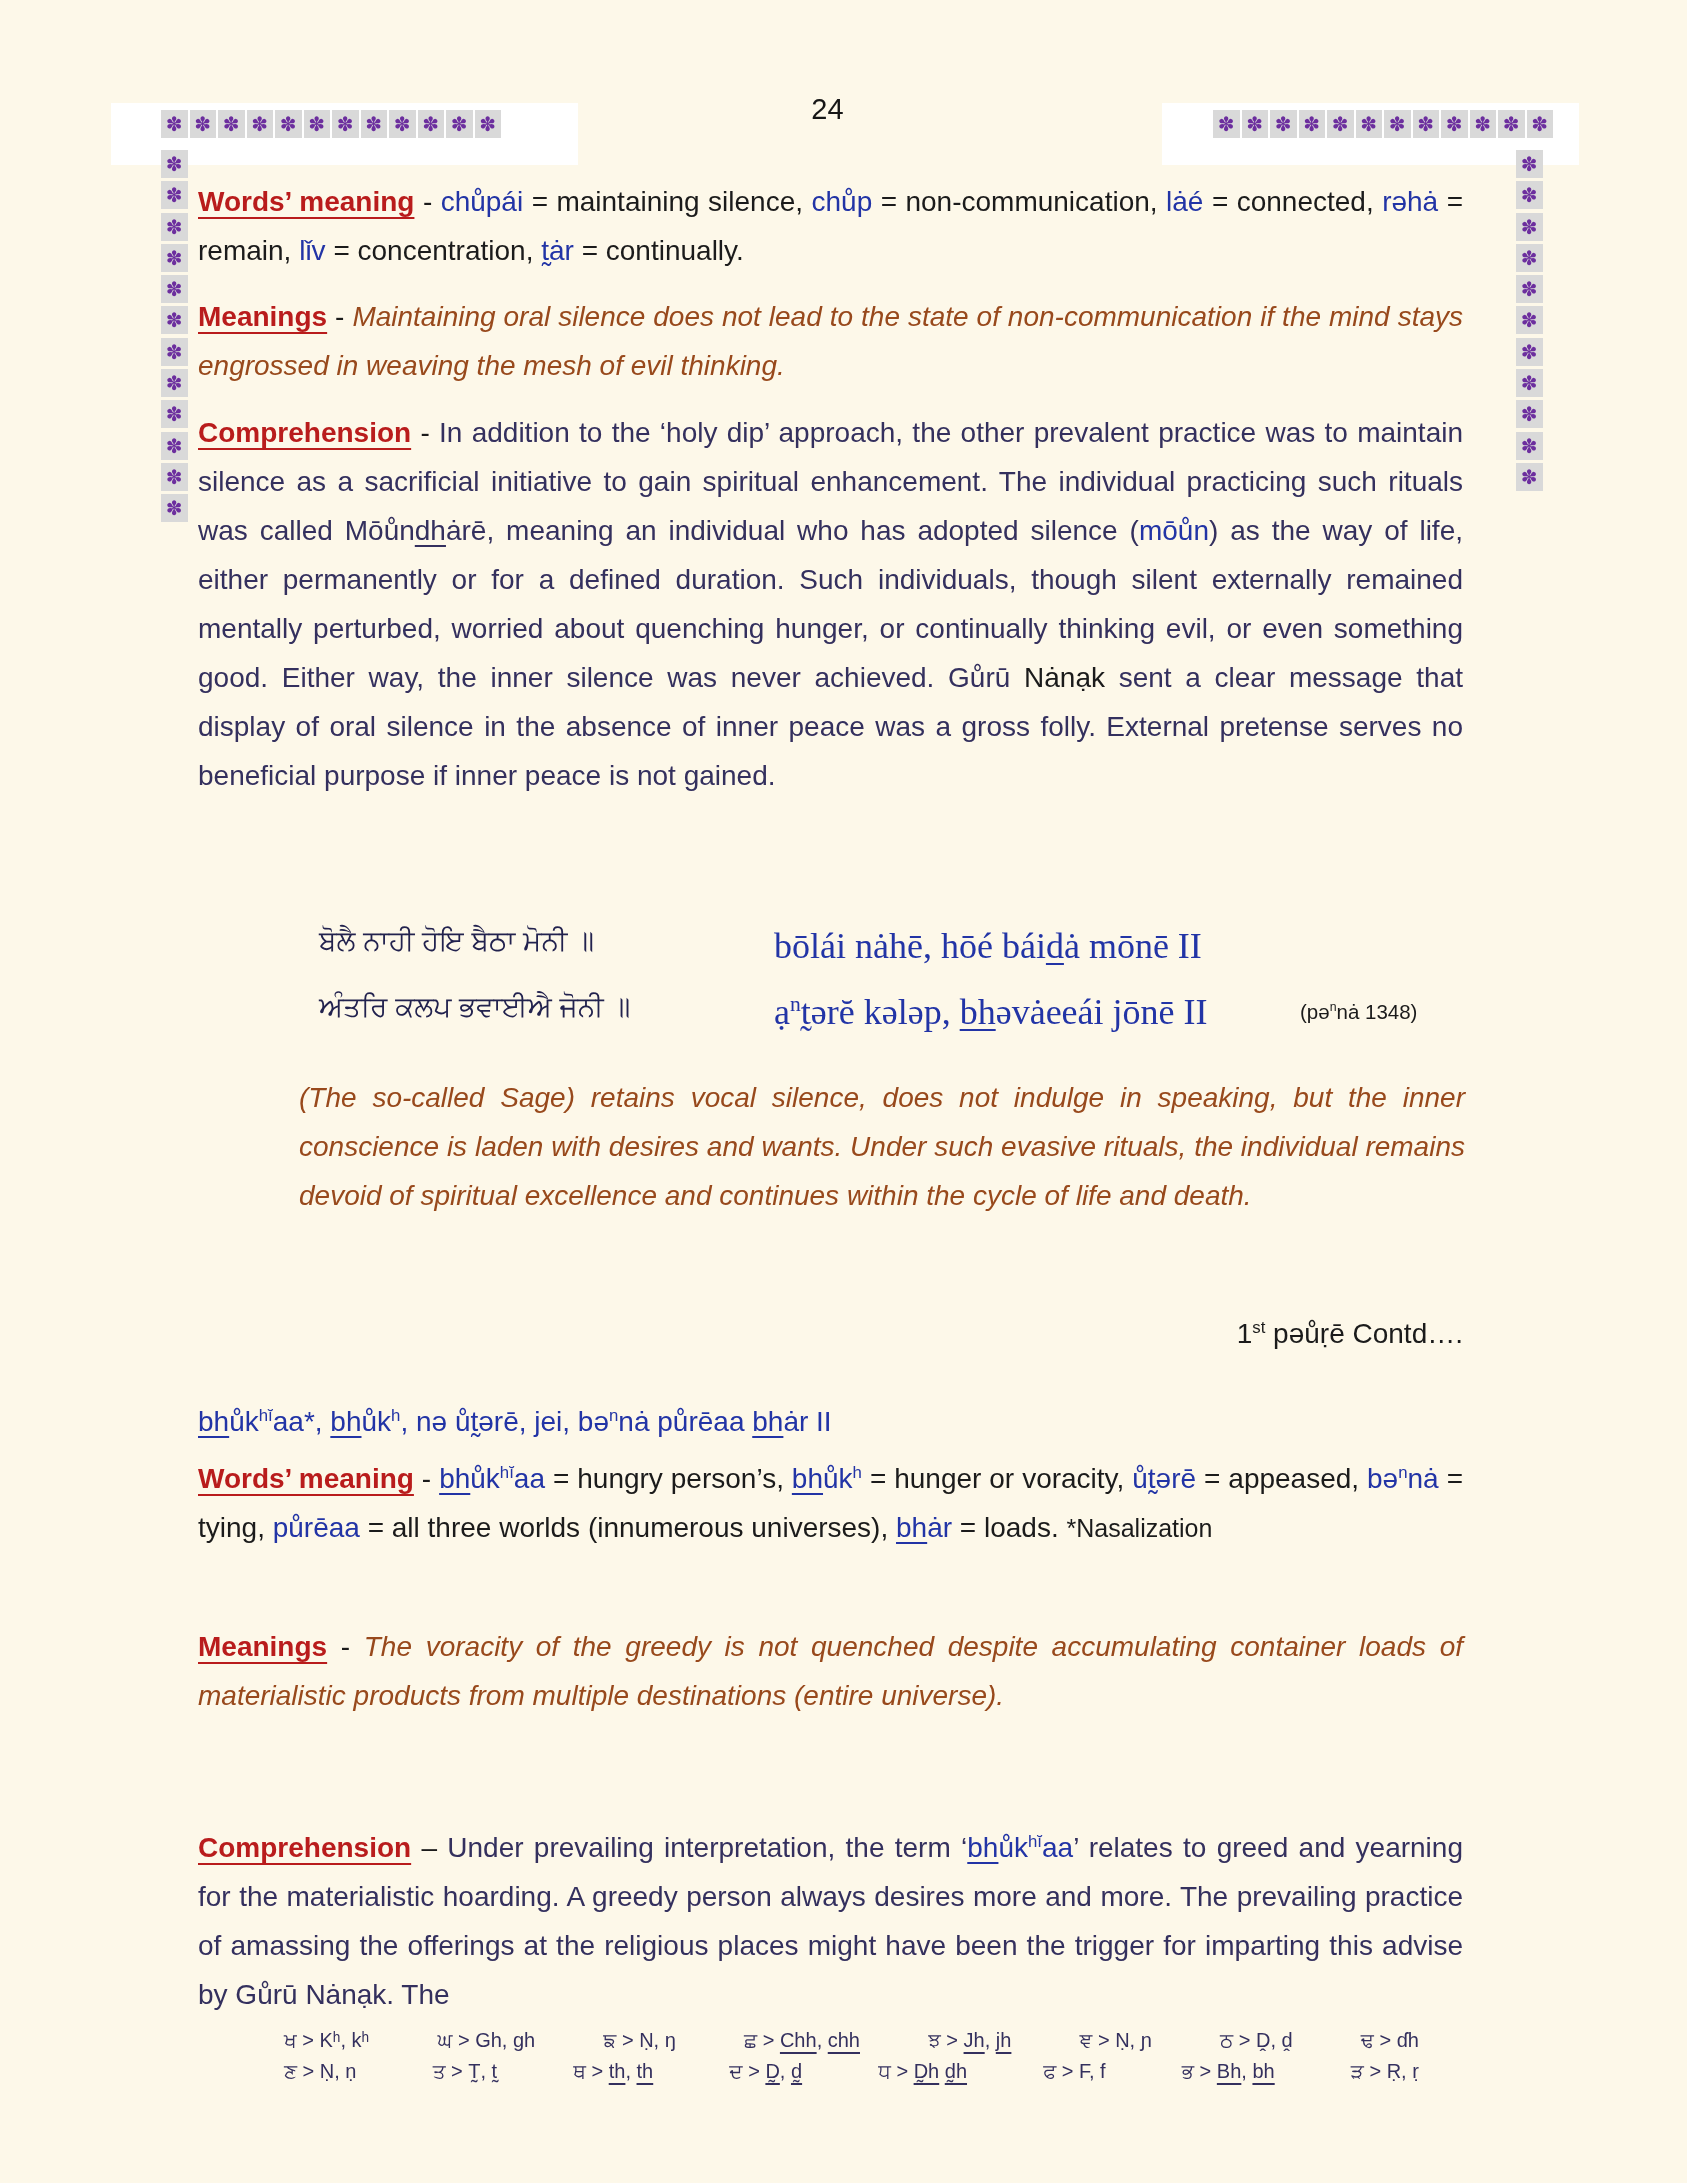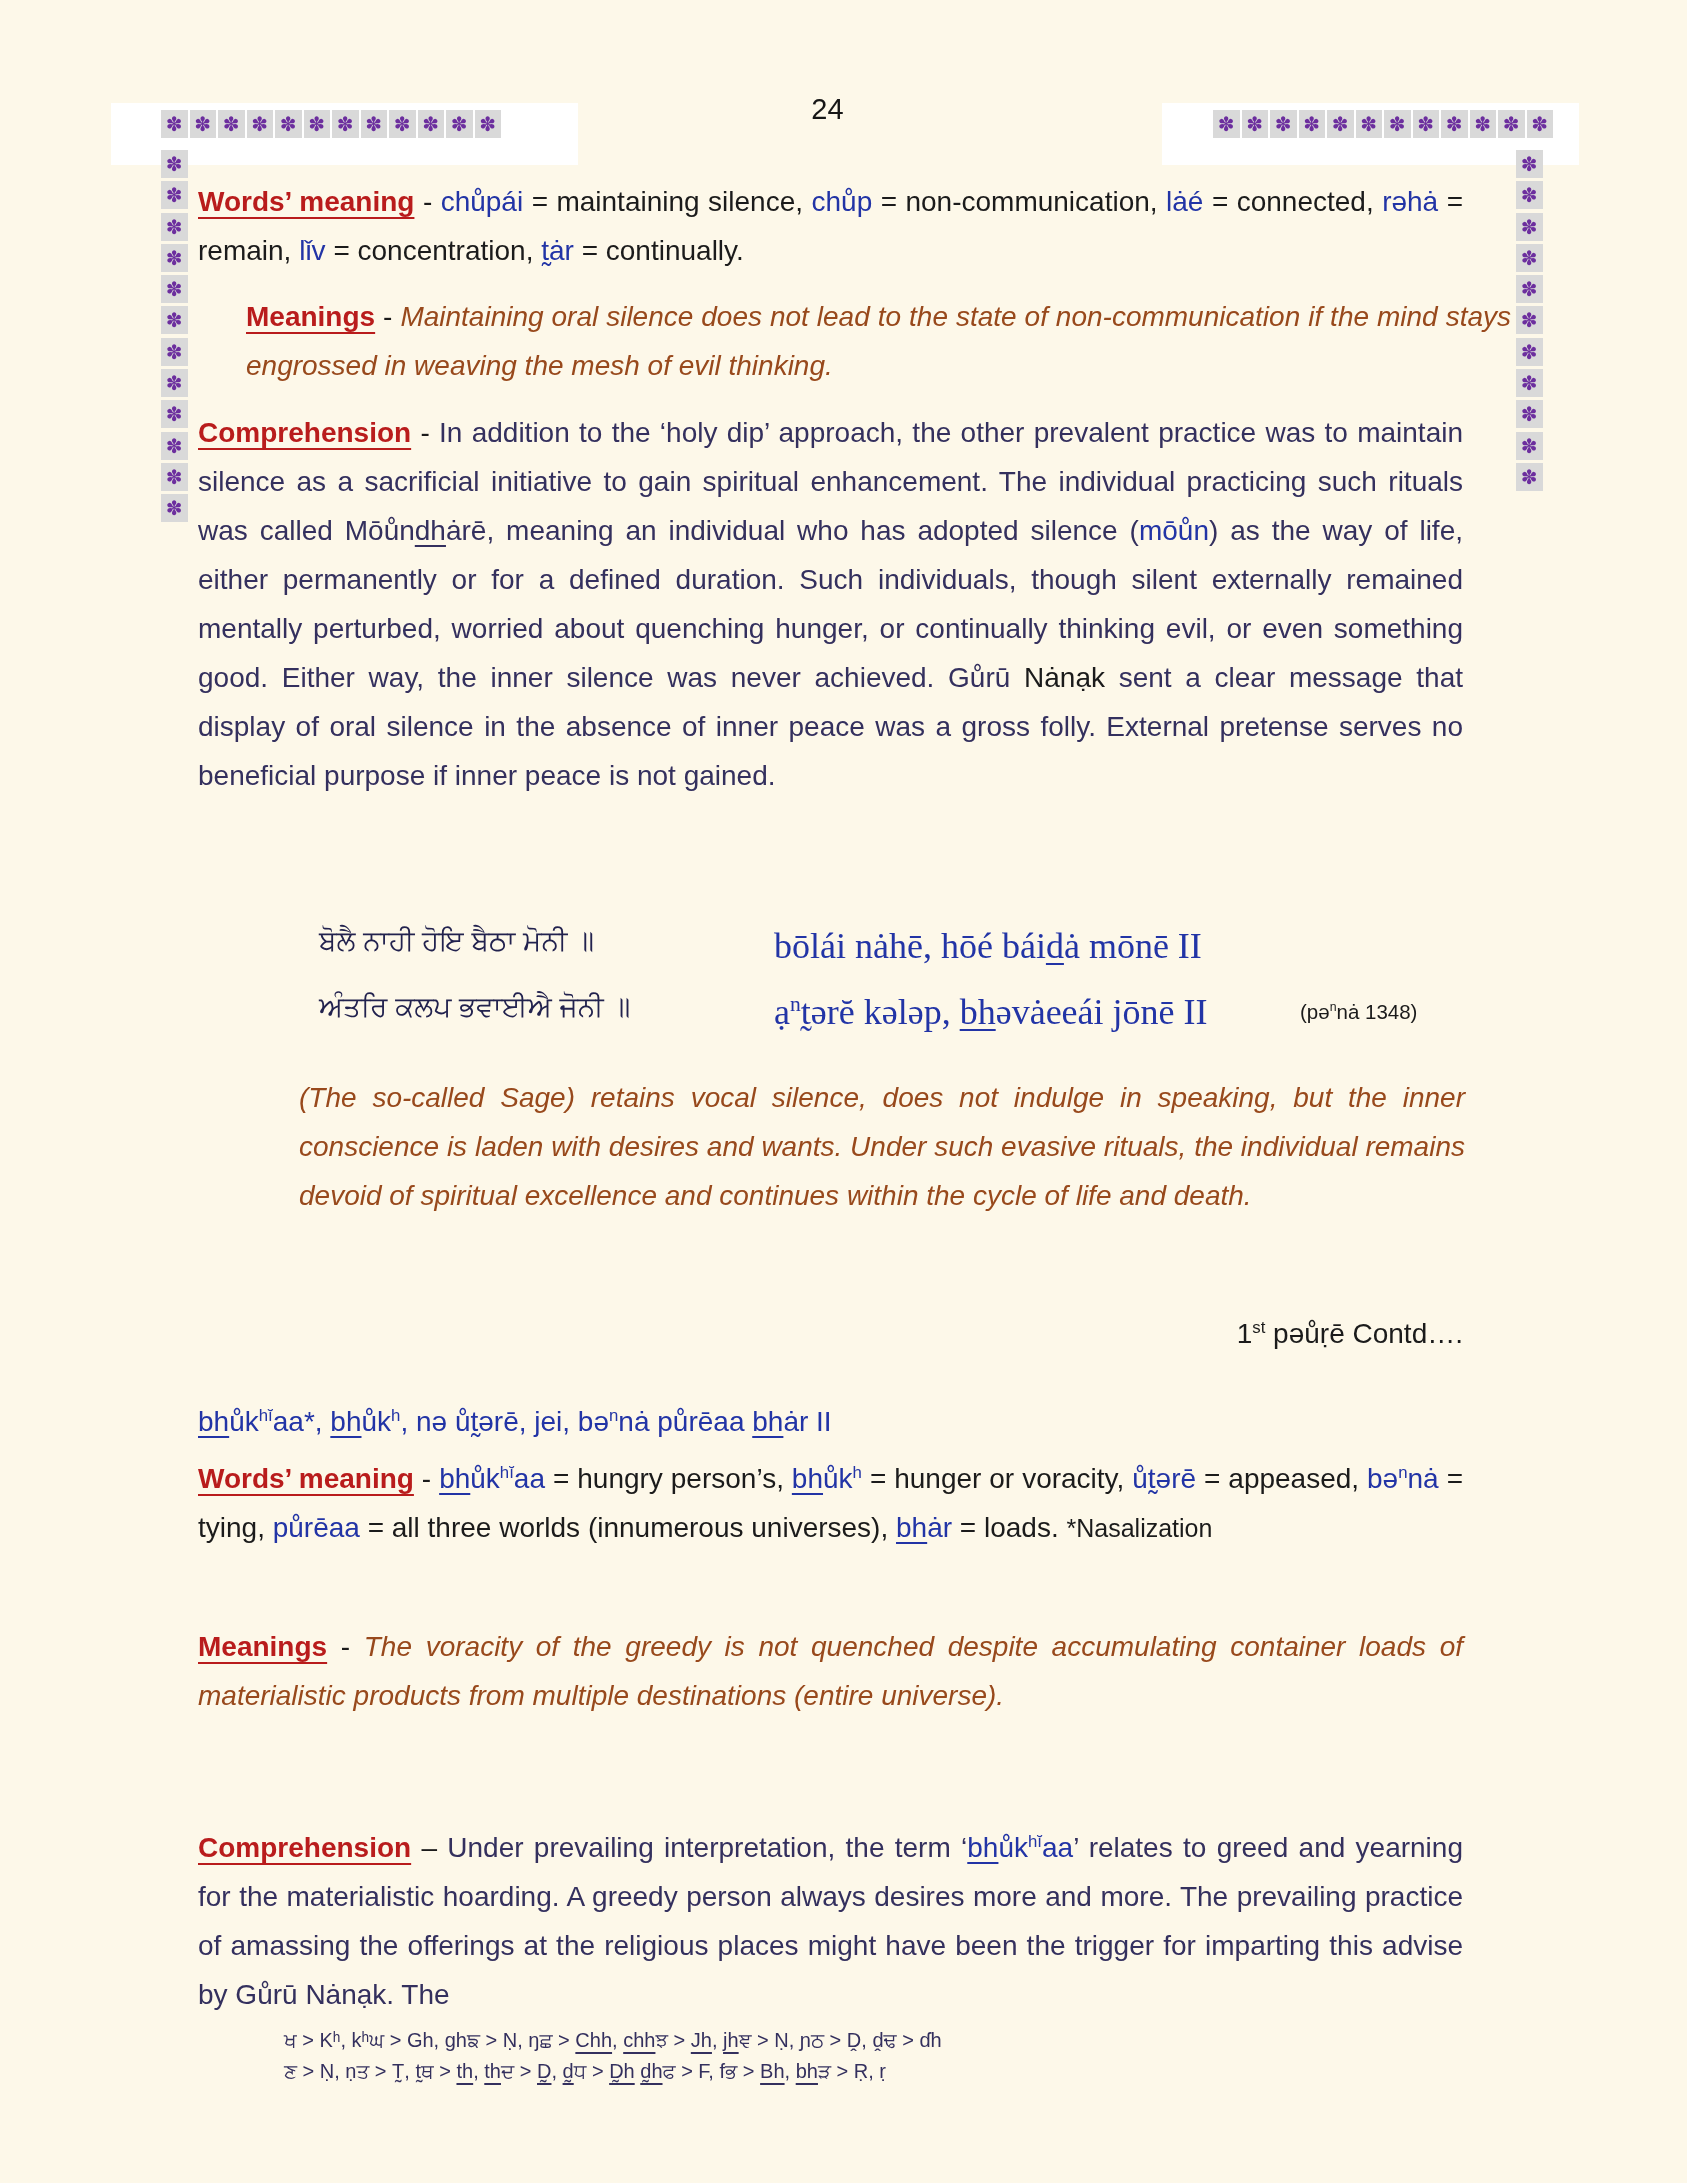--- a/index.html
+++ b/index.html
@@ -25,21 +25,21 @@
     position:absolute;left:198px;width:1265px;
     font-size:28px;line-height:49px;text-align:justify;
   }
   .indent{left:299px;width:1166px;}
   .verse-row{position:absolute;left:0;width:1687px;height:56px;margin-left:20px;}
   .v-gur{position:absolute;left:299px;font-size:28px;color:#22224E;white-space:nowrap;}
   .v-tr{position:absolute;left:754px;font-size:36px;white-space:nowrap;font-family:Liberation Serif, serif;}
   .v-ref{position:absolute;left:1280px;top:9.3px;font-size:20.5px;white-space:nowrap;}
   .legend-row{
     position:absolute;left:284px;width:1135px;
-    display:flex;justify-content:flex-start;
+    display:flex;justify-content:space-between;
     font-size:20px;line-height:26.5px;white-space:nowrap;
   }
   .legend-item{display:inline-block;}
   
   .seg-k{color:#1B1B1B;}
   .seg-b{color:#2234A6;}
   .seg-n{color:#34305E;}
   .seg-r{color:#98491C;font-style:italic;}
   .seg-u{text-decoration:underline;text-underline-offset:4.6px;text-decoration-thickness:1.7px;}
   .seg-hd{
@@ -108,21 +108,21 @@
     <span class="flower-cell">✽</span>
     <span class="flower-cell">✽</span>
     <span class="flower-cell">✽</span>
     <span class="flower-cell">✽</span>
   </div>
 
 <div class="page-number">24</div>
 
 <div class="para" style="top:177px;"><span class="seg-hd">Words’ meaning</span><span class="seg-k"> - </span><span class="seg-b">chůpái</span><span class="seg-k"> = maintaining silence, </span><span class="seg-b">chůp</span><span class="seg-k"> = non-communication, </span><span class="seg-b">lȧé</span><span class="seg-k"> = connected, </span><span class="seg-b">rəhȧ</span><span class="seg-k"> = remain, </span><span class="seg-b">lǐv</span><span class="seg-k"> = concentration, </span><span class="seg-b">t̰ȧr</span><span class="seg-k"> = continually.</span></div>
 
-<div class="para" style="top:292px;margin-left:48px;"><span class="seg-hd">Meanings</span><span class="seg-k"> - </span><span class="seg-r">Maintaining oral silence does not lead to the state of non-communication if the mind stays engrossed in weaving the mesh of evil thinking.</span></div>
+<div class="para" style="top:292px;"><span class="seg-hd">Meanings</span><span class="seg-k"> - </span><span class="seg-r">Maintaining oral silence does not lead to the state of non-communication if the mind stays engrossed in weaving the mesh of evil thinking.</span></div>
 
 <div class="para" style="top:408px;"><span class="seg-hd">Comprehension</span><span class="seg-k"> - </span><span class="seg-n">In addition to the ‘holy dip’ approach, the other prevalent practice was to maintain silence as a sacrificial initiative to gain spiritual enhancement. The individual practicing such rituals was called Mōůn</span><span class="seg-n seg-u">dh</span><span class="seg-n">ȧrē, meaning an individual who has adopted silence (</span><span class="seg-b">mōůn</span><span class="seg-n">) as the way of life, either permanently or for a defined duration. Such individuals, though silent externally remained mentally perturbed, worried about quenching hunger, or continually thinking evil, or even something good. Either way, the inner silence was never achieved. Gůrū </span><span class="seg-k">Nȧnạk</span><span class="seg-n"> sent a clear message that display of oral silence in the absence of inner peace was a gross folly. External pretense serves no beneficial purpose if inner peace is not gained.</span></div>
 
 <div class="verse-row" style="top:925px;">
   <span class="v-gur">ਬੋਲੈ ਨਾਹੀ ਹੋਇ ਬੈਠਾ ਮੋਨੀ ॥</span>
   <span class="v-tr"><span class="seg-b">bōlái nȧhē, hōé bái</span><span class="seg-b seg-u">d</span><span class="seg-b">ȧ mōnē II</span></span>
 </div>
 <div class="verse-row" style="top:991px;">
   <span class="v-gur">ਅੰਤਰਿ ਕਲਪ ਭਵਾਈਐ ਜੋਨੀ ॥</span>
   <span class="v-tr"><span class="seg-b">ạ</span><span class="seg-b seg-sup">n</span><span class="seg-b">t̰ərĕ kələp, </span><span class="seg-b seg-u">bh</span><span class="seg-b">əvȧeeái jōnē II</span></span>

